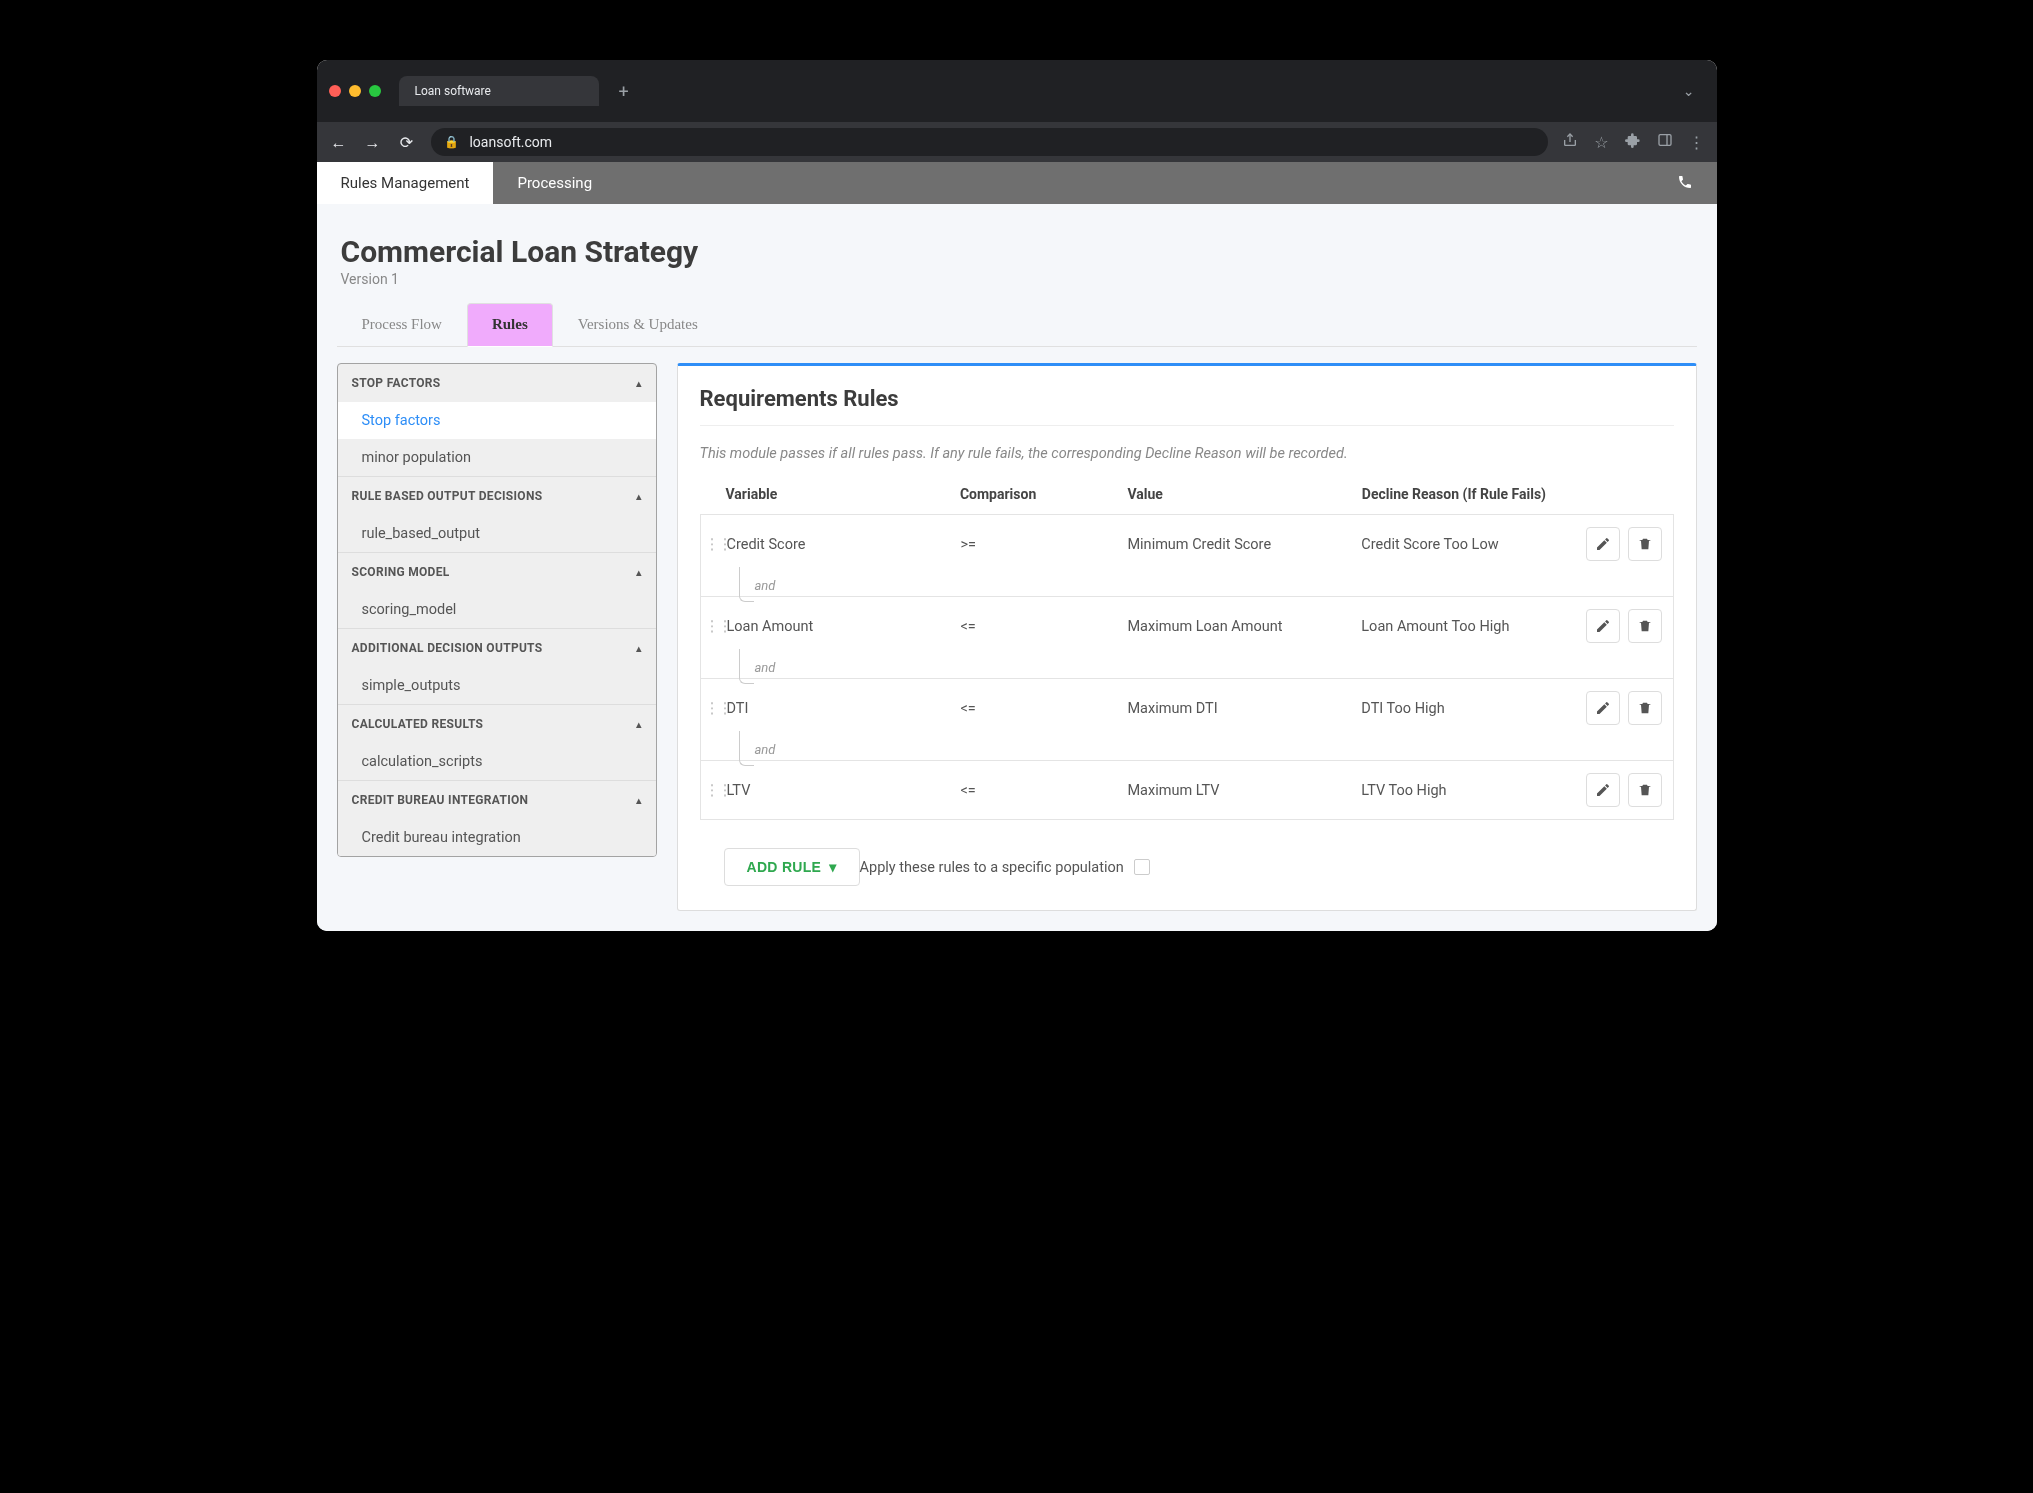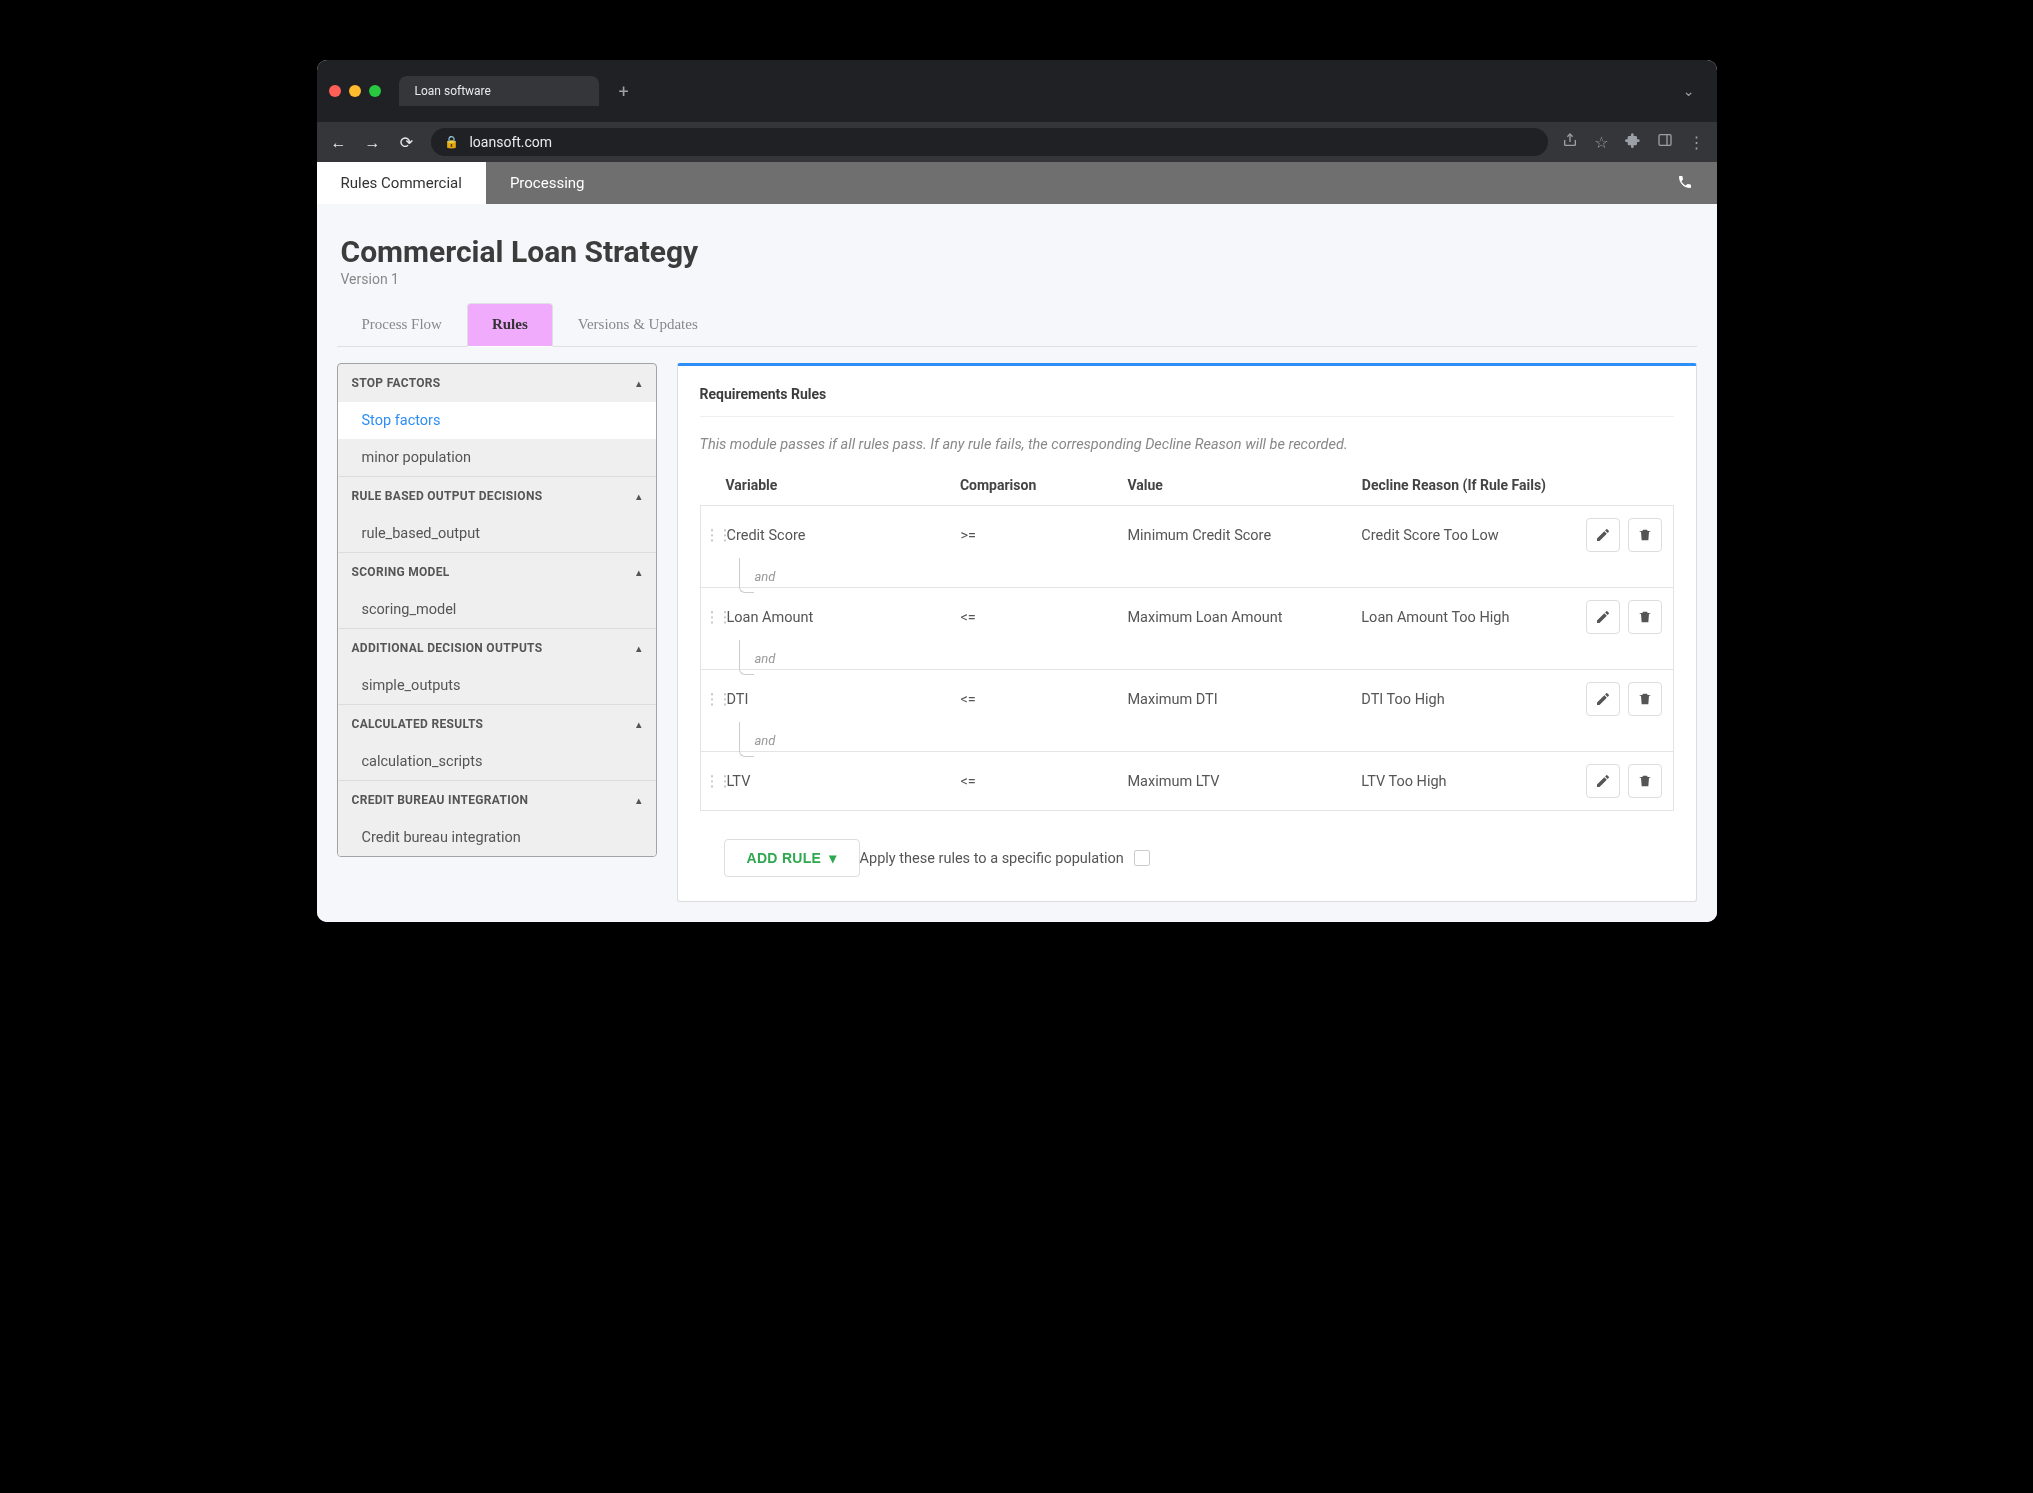--- a/index.html
+++ b/index.html
@@ -147,21 +147,21 @@
 }
 
 .panel {
   flex: 1;
   background: #fff;
   border: 1px solid #ddd;
   border-top: 3px solid #2e8ef7;
   border-radius: 3px;
   padding: 20px 22px 24px;
 }
-.panel-title { font-size: 14px; font-weight: 700; color: #3c3c3c; padding-bottom: 14px; border-bottom: 1px solid #eee; }
+.panel-title { font-size: 22px; font-weight: 700; color: #3c3c3c; padding-bottom: 14px; border-bottom: 1px solid #eee; }
 .panel-desc { font-style: italic; color: #888; font-size: 14.5px; margin: 19px 0 18px; }
 .rules-table { width: 100%; }
 .rules-head {
   display: grid;
   grid-template-columns: 22px 1.4fr 1fr 1.4fr 1.3fr 90px;
   padding: 6px 4px 12px;
   font-size: 14px;
   font-weight: 700;
   color: #444;
 }
@@ -288,21 +288,21 @@
         <svg class="icon" viewBox="0 0 24 24" fill="none" stroke="currentColor" stroke-width="2">
             <rect x="3" y="4" width="18" height="16" rx="2"></rect>
             <line x1="15" y1="4" x2="15" y2="20"></line>
           </svg>
       </span>
       <span>⋮</span>
     </div>
   </div>
 
   <div class="app-nav">
-    <div class="app-tab active">Rules Commercial</div>
+    <div class="app-tab active">Rules Management</div>
     <div class="app-tab">Processing</div>
     <div class="spacer"></div>
     <div class="phone-icon">
       <svg class="icon" viewBox="0 0 24 24" fill="currentColor">
           <path d="M6.6 10.8c1.4 2.8 3.8 5.2 6.6 6.6l2.2-2.2c.3-.3.7-.4 1-.2 1.2.4 2.4.6 3.6.6.6 0 1 .4 1 1v3.4c0 .6-.4 1-1 1C10.6 21 3 13.4 3 4c0-.6.4-1 1-1h3.4c.6 0 1 .4 1 1 0 1.2.2 2.4.6 3.6.1.3 0 .7-.2 1l-2.2 2.2z"></path>
         </svg>
     </div>
   </div>
 
   <div class="page">

